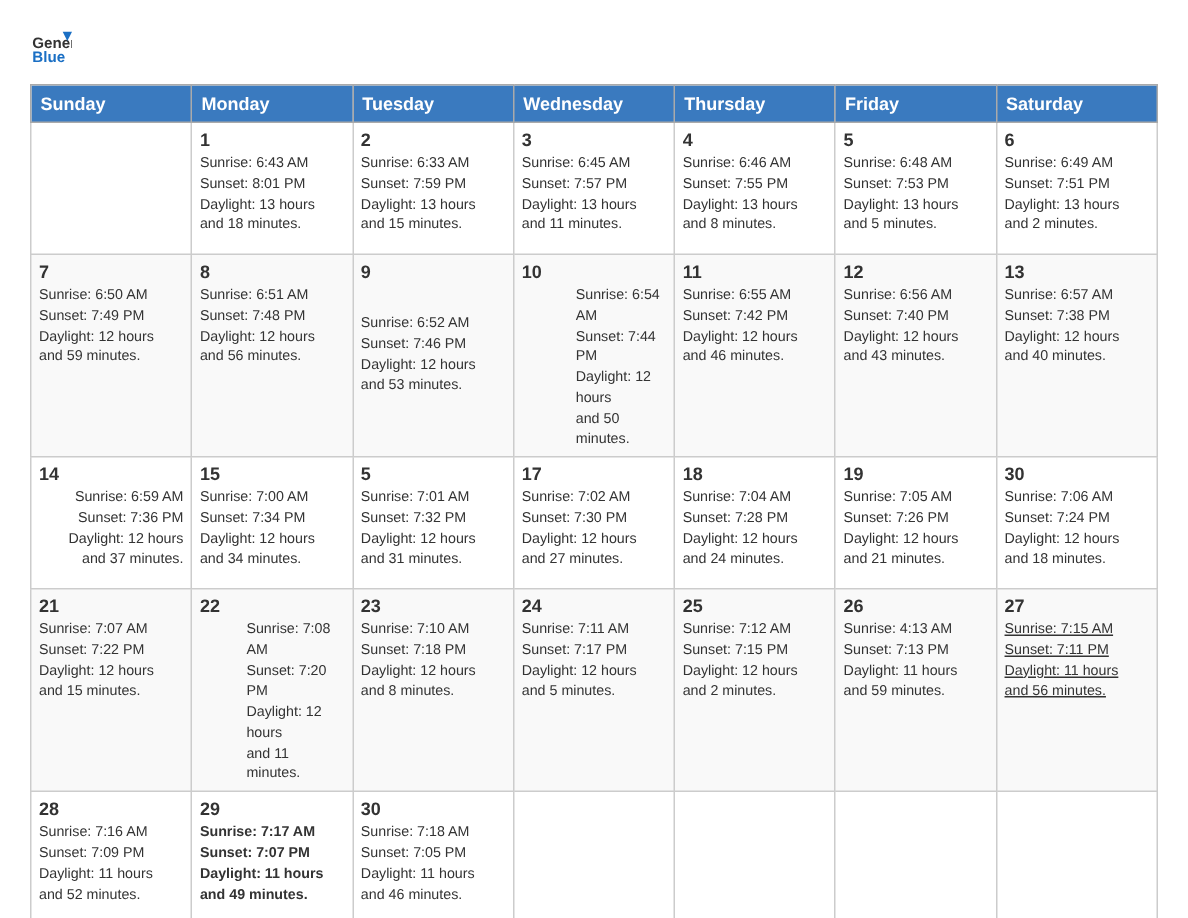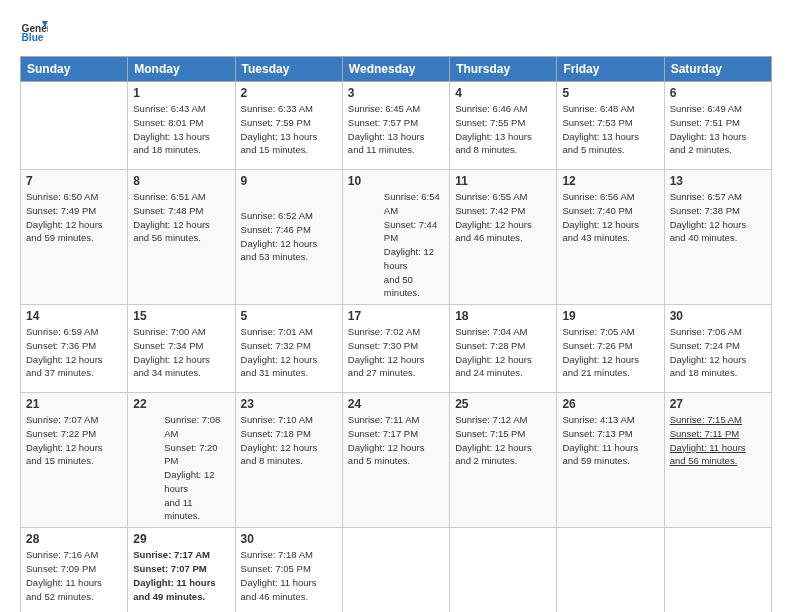--- a/index.html
+++ b/index.html
@@ -212,21 +212,21 @@
             <span class="day-num">13</span>
             <div class="day-info" style="white-space: pre-line;">Sunrise: 6:57 AM
 Sunset: 7:38 PM
 Daylight: 12 hours
 and 40 minutes.</div>
           </td>
         </tr>
         <tr>
           <td>
             <span class="day-num">14</span>
-            <div class="day-info" style="white-space: pre-line;">Sunrise: 6:59 AM
+            <div class="day-info" style="white-space: pre-line; text-align: right;">Sunrise: 6:59 AM
 Sunset: 7:36 PM
 Daylight: 12 hours
 and 37 minutes.</div>
           </td>
           <td>
             <span class="day-num">15</span>
             <div class="day-info" style="white-space: pre-line;">Sunrise: 7:00 AM
 Sunset: 7:34 PM
 Daylight: 12 hours
 and 34 minutes.</div>

